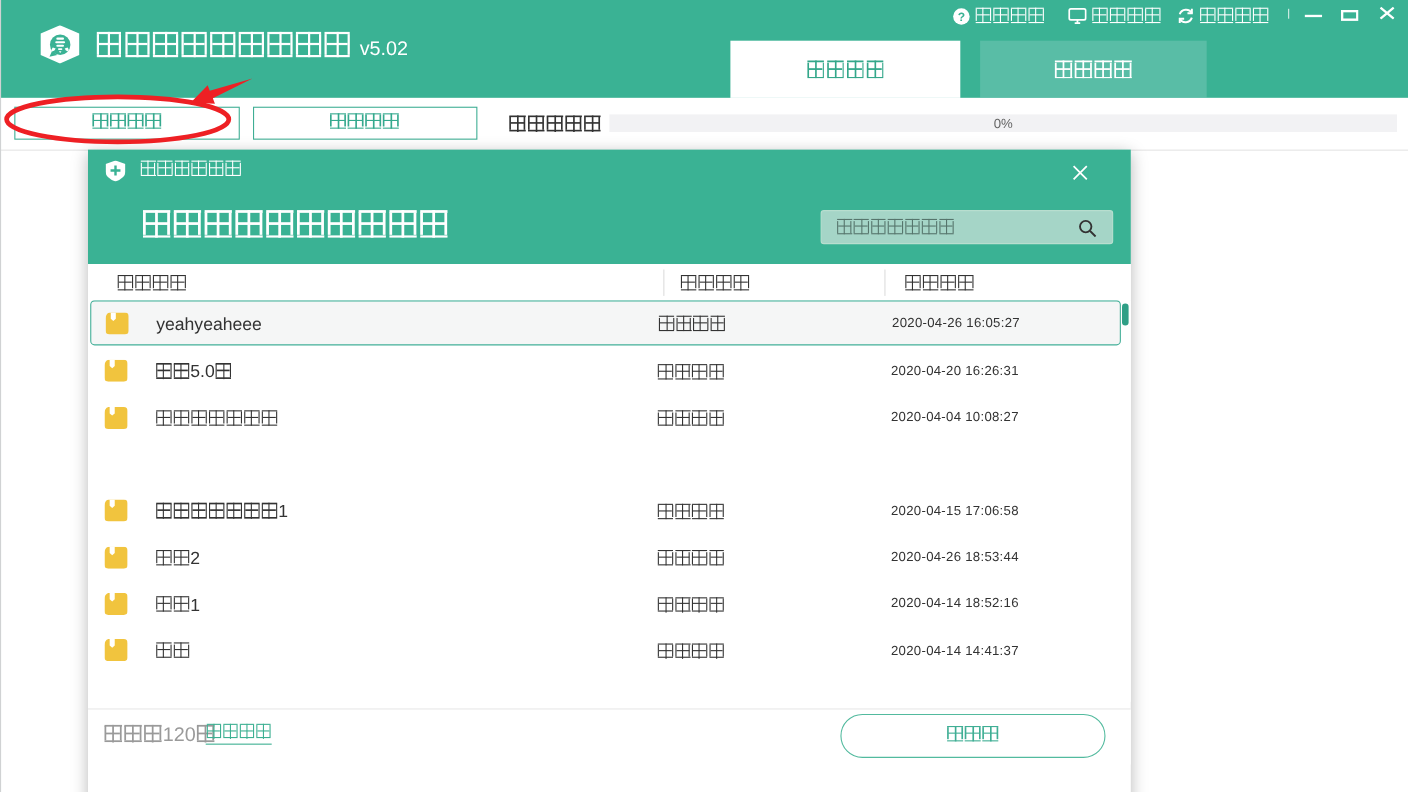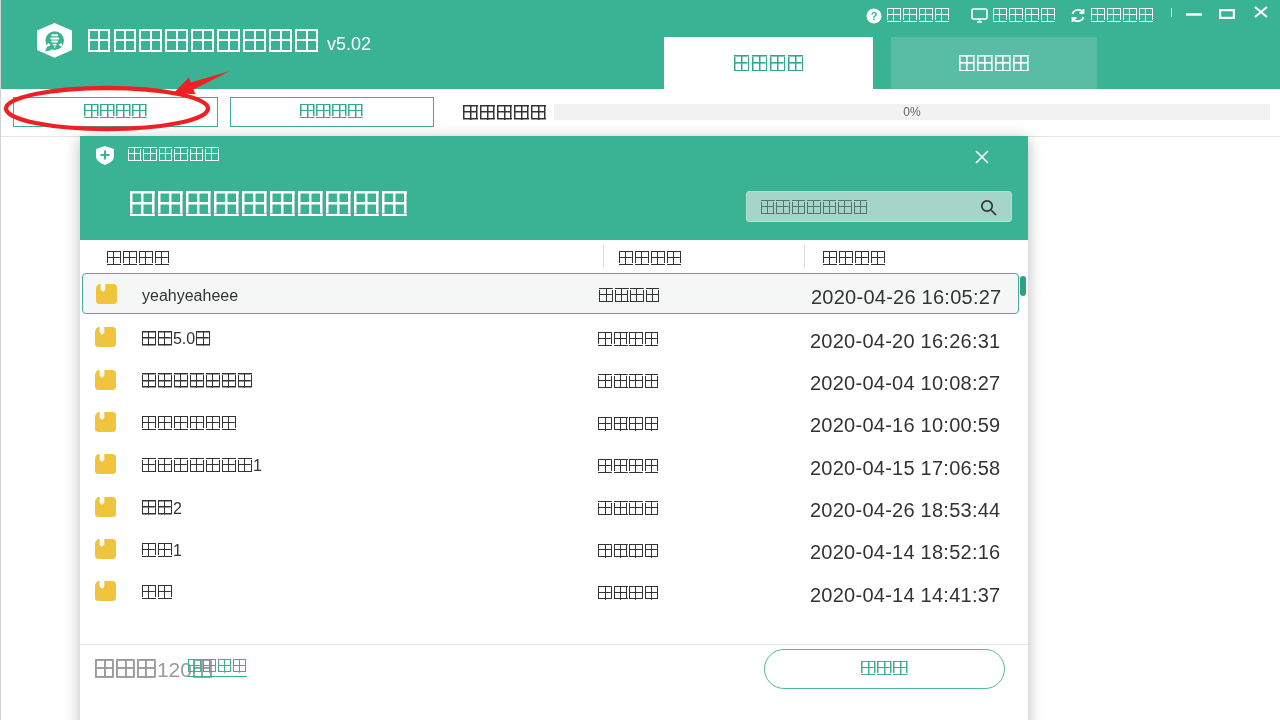--- a/index.html
+++ b/index.html
@@ -40,25 +40,25 @@
 .thead .c1{position:absolute;left:26px;top:10px;}
 .thead .c2{position:absolute;left:538px;top:10px;}
 .thead .c3{position:absolute;left:742px;top:10px;}
 .thead .sep1{position:absolute;left:523px;top:5px;width:1px;height:24px;background:#ddd;}
 .thead .sep2{position:absolute;left:724px;top:5px;width:1px;height:24px;background:#ddd;}
 .tbody{position:absolute;left:0;top:137px;width:948px;height:365px;overflow:hidden;background:#fff;}
 .row{position:absolute;left:2px;width:937px;height:41px;}
 .row .fold{position:absolute;left:13px;top:10px;}
 .row .nm{position:absolute;left:59px;top:13px;font-size:16px;color:#333;}
 .row .ct{position:absolute;left:515.5px;top:13.5px;font-size:15.5px;color:#333;}
-.row .dt{position:absolute;left:728px;top:12.5px;font-size:20px;color:#333;letter-spacing:0.25px;}
+.row .dt{position:absolute;left:728px;top:12.5px;font-size:12px;color:#333;letter-spacing:0.25px;}
 .row.sel{background:#f5f6f6;border:1px solid #43af98;border-radius:4px;}
 .thumb{position:absolute;left:940px;top:140px;width:6px;height:20px;background:#2f9f86;border-radius:3px;z-index:5;}
 .mfoot{position:absolute;left:0;top:508px;width:948px;height:51px;background:#fff;border-top:1px solid #e8e8e8;}
-.mfoot .loaded{position:absolute;left:14px;top:12.5px;font-size:21px;color:#9a9a9a;}
+.mfoot .loaded{position:absolute;left:14px;top:12.5px;font-size:18px;color:#9a9a9a;}
 .mfoot .create{position:absolute;left:107px;top:12.5px;font-size:15px;color:#3cb092;border-bottom:1px solid #3cb092;padding-bottom:1px;}
 .nextbtn{position:absolute;left:684px;top:4px;width:241px;height:40px;border:1px solid #52ba9e;border-radius:20px;color:#3fae94;font-size:16px;text-align:center;line-height:38px;}
 </style>
 </head>
 <body>
 <div class="header">
   <svg class="logo" width="37" height="35" viewBox="0 0 37 35">
     <polygon points="18.5,0 36,7.5 36,27 18.5,34.8 1,27 1,7.5" fill="#fff"></polygon>
     <circle cx="18.7" cy="17.6" r="9.3" fill="#3ab294"></circle>
     <path d="M11.5 23 l-2.5 5.5 l7 -1.5 z" fill="#3ab294"></path>
@@ -156,29 +156,20 @@
       </div>
       <div class="row" style="top:86.6px">
         <svg class="fold" width="21" height="20" viewBox="0 0 21 20">
           <path d="M3.5 0 H17.5 Q21 0 21 3.5 V16.5 Q21 20 17.5 20 H3.5 Q0 20 0 16.5 V5.5 Q0 1.2 3.5 0 Z" fill="#f1c43e"></path>
           <path d="M4.7 0 h4.6 v5.8 l-2.3 2 l-2.3 -2 Z" fill="#fff"></path>
         </svg>
         <span class="nm"><i class="cj"></i><i class="cj"></i><i class="cj"></i><i class="cj"></i><i class="cj"></i><i class="cj"></i><i class="cj"></i></span>
         <span class="ct"><i class="cj"></i><i class="cj"></i><i class="cj"></i><i class="cj"></i></span>
         <span class="dt">2020-04-04 10:08:27</span>
       </div>
-      <div class="row" style="top:128.9px">
-        <svg class="fold" width="21" height="20" viewBox="0 0 21 20">
-          <path d="M3.5 0 H17.5 Q21 0 21 3.5 V16.5 Q21 20 17.5 20 H3.5 Q0 20 0 16.5 V5.5 Q0 1.2 3.5 0 Z" fill="#f1c43e"></path>
-          <path d="M4.7 0 h4.6 v5.8 l-2.3 2 l-2.3 -2 Z" fill="#fff"></path>
-        </svg>
-        <span class="nm"><i class="cj"></i><i class="cj"></i><i class="cj"></i><i class="cj"></i><i class="cj"></i><i class="cj"></i></span>
-        <span class="ct"><i class="cj"></i><i class="cj"></i><i class="cj"></i><i class="cj"></i></span>
-        <span class="dt">2020-04-16 10:00:59</span>
-      </div>
       <div class="row" style="top:171.2px">
         <svg class="fold" width="21" height="20" viewBox="0 0 21 20">
           <path d="M3.5 0 H17.5 Q21 0 21 3.5 V16.5 Q21 20 17.5 20 H3.5 Q0 20 0 16.5 V5.5 Q0 1.2 3.5 0 Z" fill="#f1c43e"></path>
           <path d="M4.7 0 h4.6 v5.8 l-2.3 2 l-2.3 -2 Z" fill="#fff"></path>
         </svg>
         <span class="nm"><i class="cj"></i><i class="cj"></i><i class="cj"></i><i class="cj"></i><i class="cj"></i><i class="cj"></i><i class="cj"></i>1</span>
         <span class="ct"><i class="cj"></i><i class="cj"></i><i class="cj"></i><i class="cj"></i></span>
         <span class="dt">2020-04-15 17:06:58</span>
       </div>
       <div class="row" style="top:213.5px">

